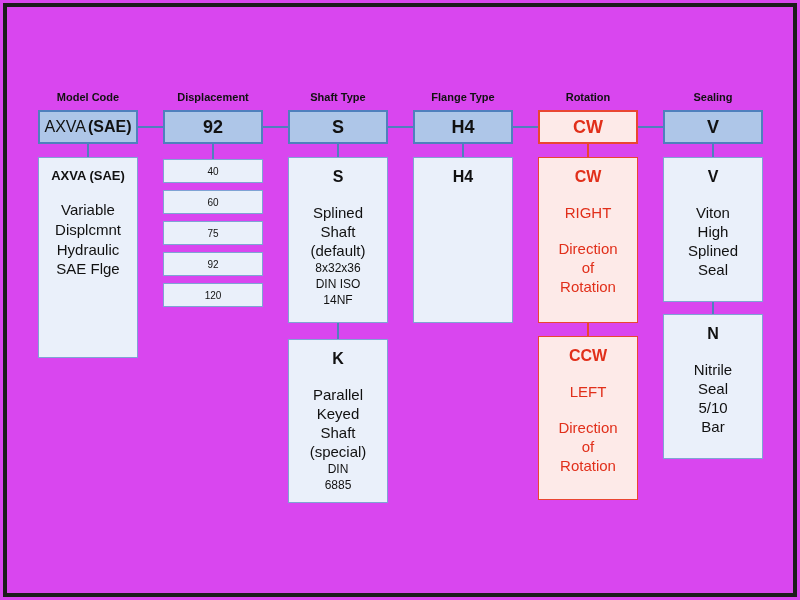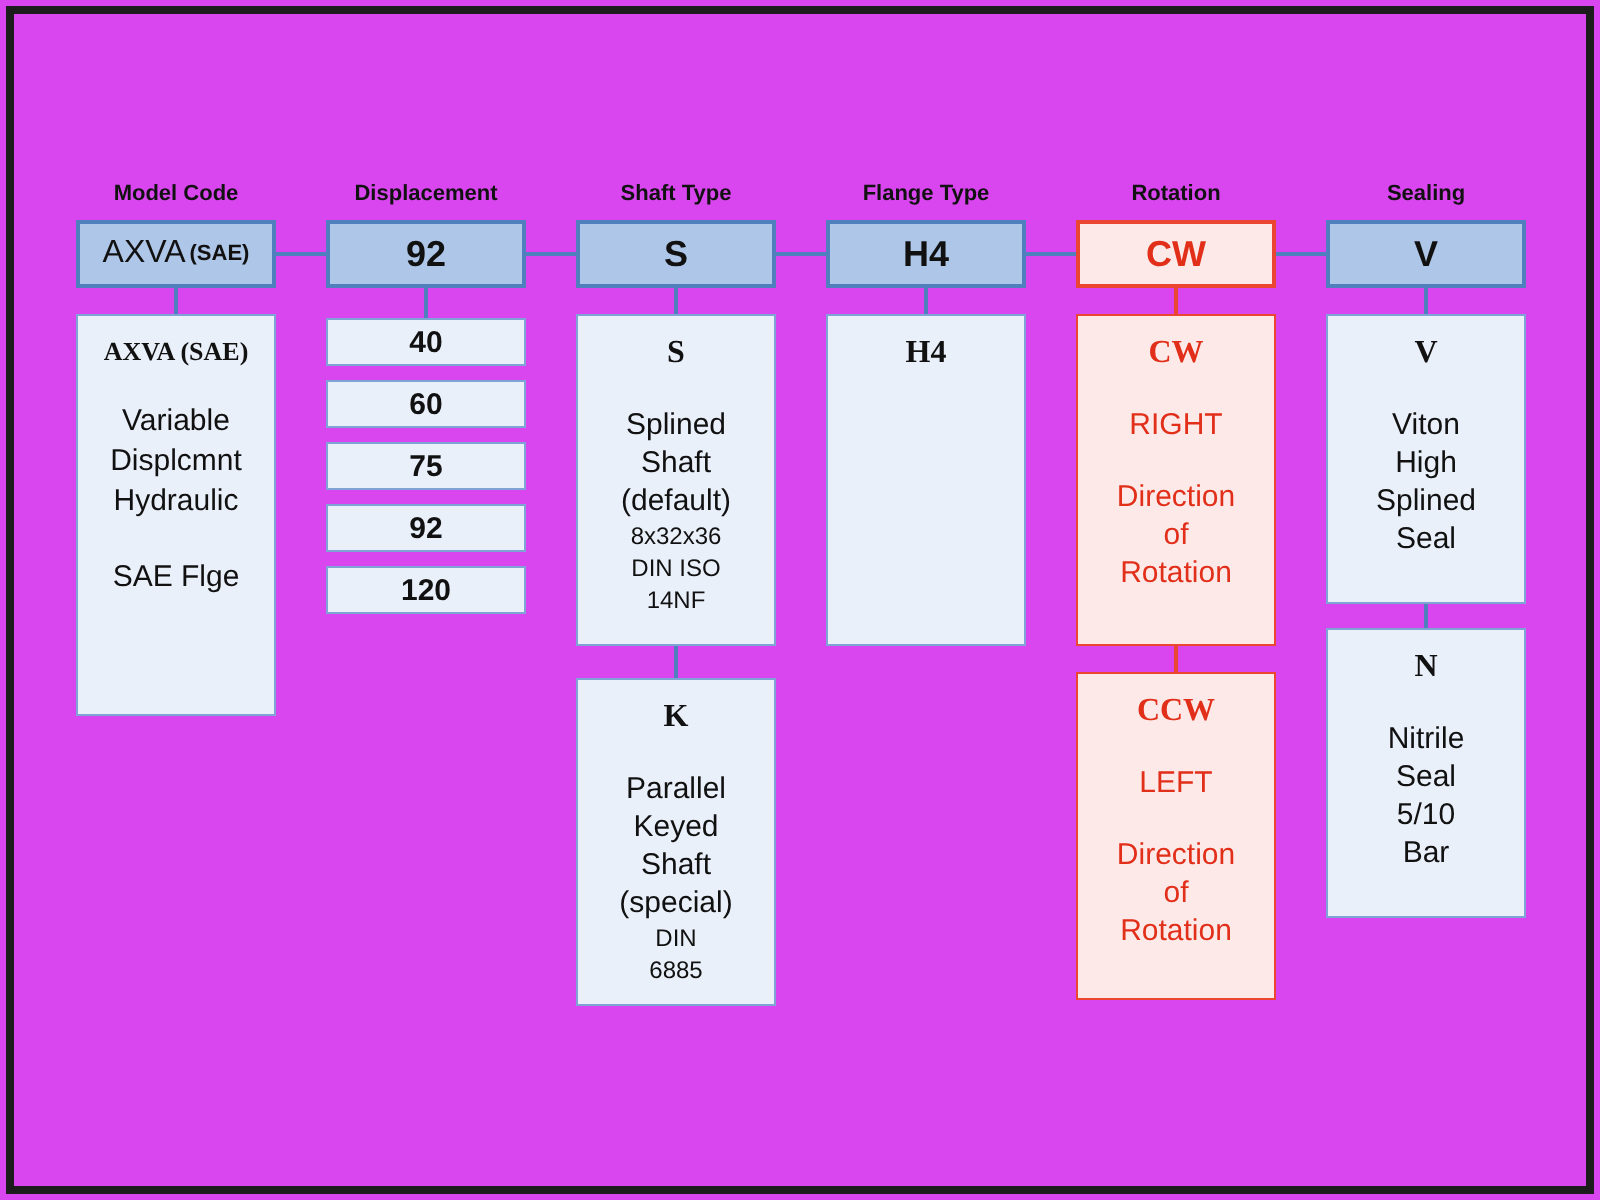--- a/index.html
+++ b/index.html
@@ -7,35 +7,35 @@
           font-family:"Liberation Sans", sans-serif;}
   .frame{position:absolute;left:3px;top:3px;right:3px;bottom:3px;border:4px solid #1c1c1c;}
   .col{position:absolute;top:0;width:100px;height:600px;}
   .col-label{position:absolute;top:91px;left:0;width:100%;text-align:center;
              font-size:11px;font-weight:bold;color:#111;}
   .hdr-box{position:absolute;top:110px;left:0;width:100%;height:34px;box-sizing:border-box;
            background:#aec6e8;border:2px solid #4f80bd;display:flex;align-items:center;
            justify-content:center;font-weight:bold;color:#111;}
   .code-main{font-size:18px;font-weight:bold;}
   .code-axva{font-size:16px;font-weight:normal;}
-  .code-suffix{font-size:11px;font-weight:bold;margin-left:2px;}
+  .code-suffix{font-size:16px;font-weight:bold;margin-left:2px;}
   .hdr-box.red{background:#fdeae8;border-color:#ea4632;}
   .hdr-box.red .code-main{color:#e12f1a;}
   .detail-box{position:absolute;left:0;width:100%;box-sizing:border-box;background:#eaf0fa;
               border:1.5px solid #7fa3d4;text-align:center;color:#111;padding-top:10px;}
   .detail-box.red{background:#fdeae8;border-color:#ea4632;color:#e12f1a;}
-  .detail-heading{font-size:16px;font-weight:bold;font-family:Liberation Serif, serif;}
+  .detail-heading{font-size:16px;font-weight:bold;}
   .detail-heading.sm{font-size:13px;}
   .detail-lines{margin-top:17px;font-size:15px;line-height:20px;}
   .detail-lines.tight{line-height:19px;}
   .small-lines{font-size:12px;line-height:16px;}
-  .footer-line{margin-top:19px;font-size:15px;}
+  .footer-line{font-size:15px;}
   .opt-box{position:absolute;left:0;width:100%;height:24px;box-sizing:border-box;
            background:#eaf0fa;border:1.5px solid #7fa3d4;display:flex;align-items:center;
-           justify-content:center;font-size:15px;font-weight:bold;color:#111;}
+           justify-content:center;font-size:10px;font-weight:normal;color:#111;}
   .h-line{position:absolute;top:126px;height:2px;background:#4f80bd;}
   .v-line{position:absolute;width:2px;background:#4f80bd;}
   .v-line.red{background:#ea4632;}
 </style>
 </head>
 <body>
 
 <div class="canvas">
   <div class="frame"></div>
 

